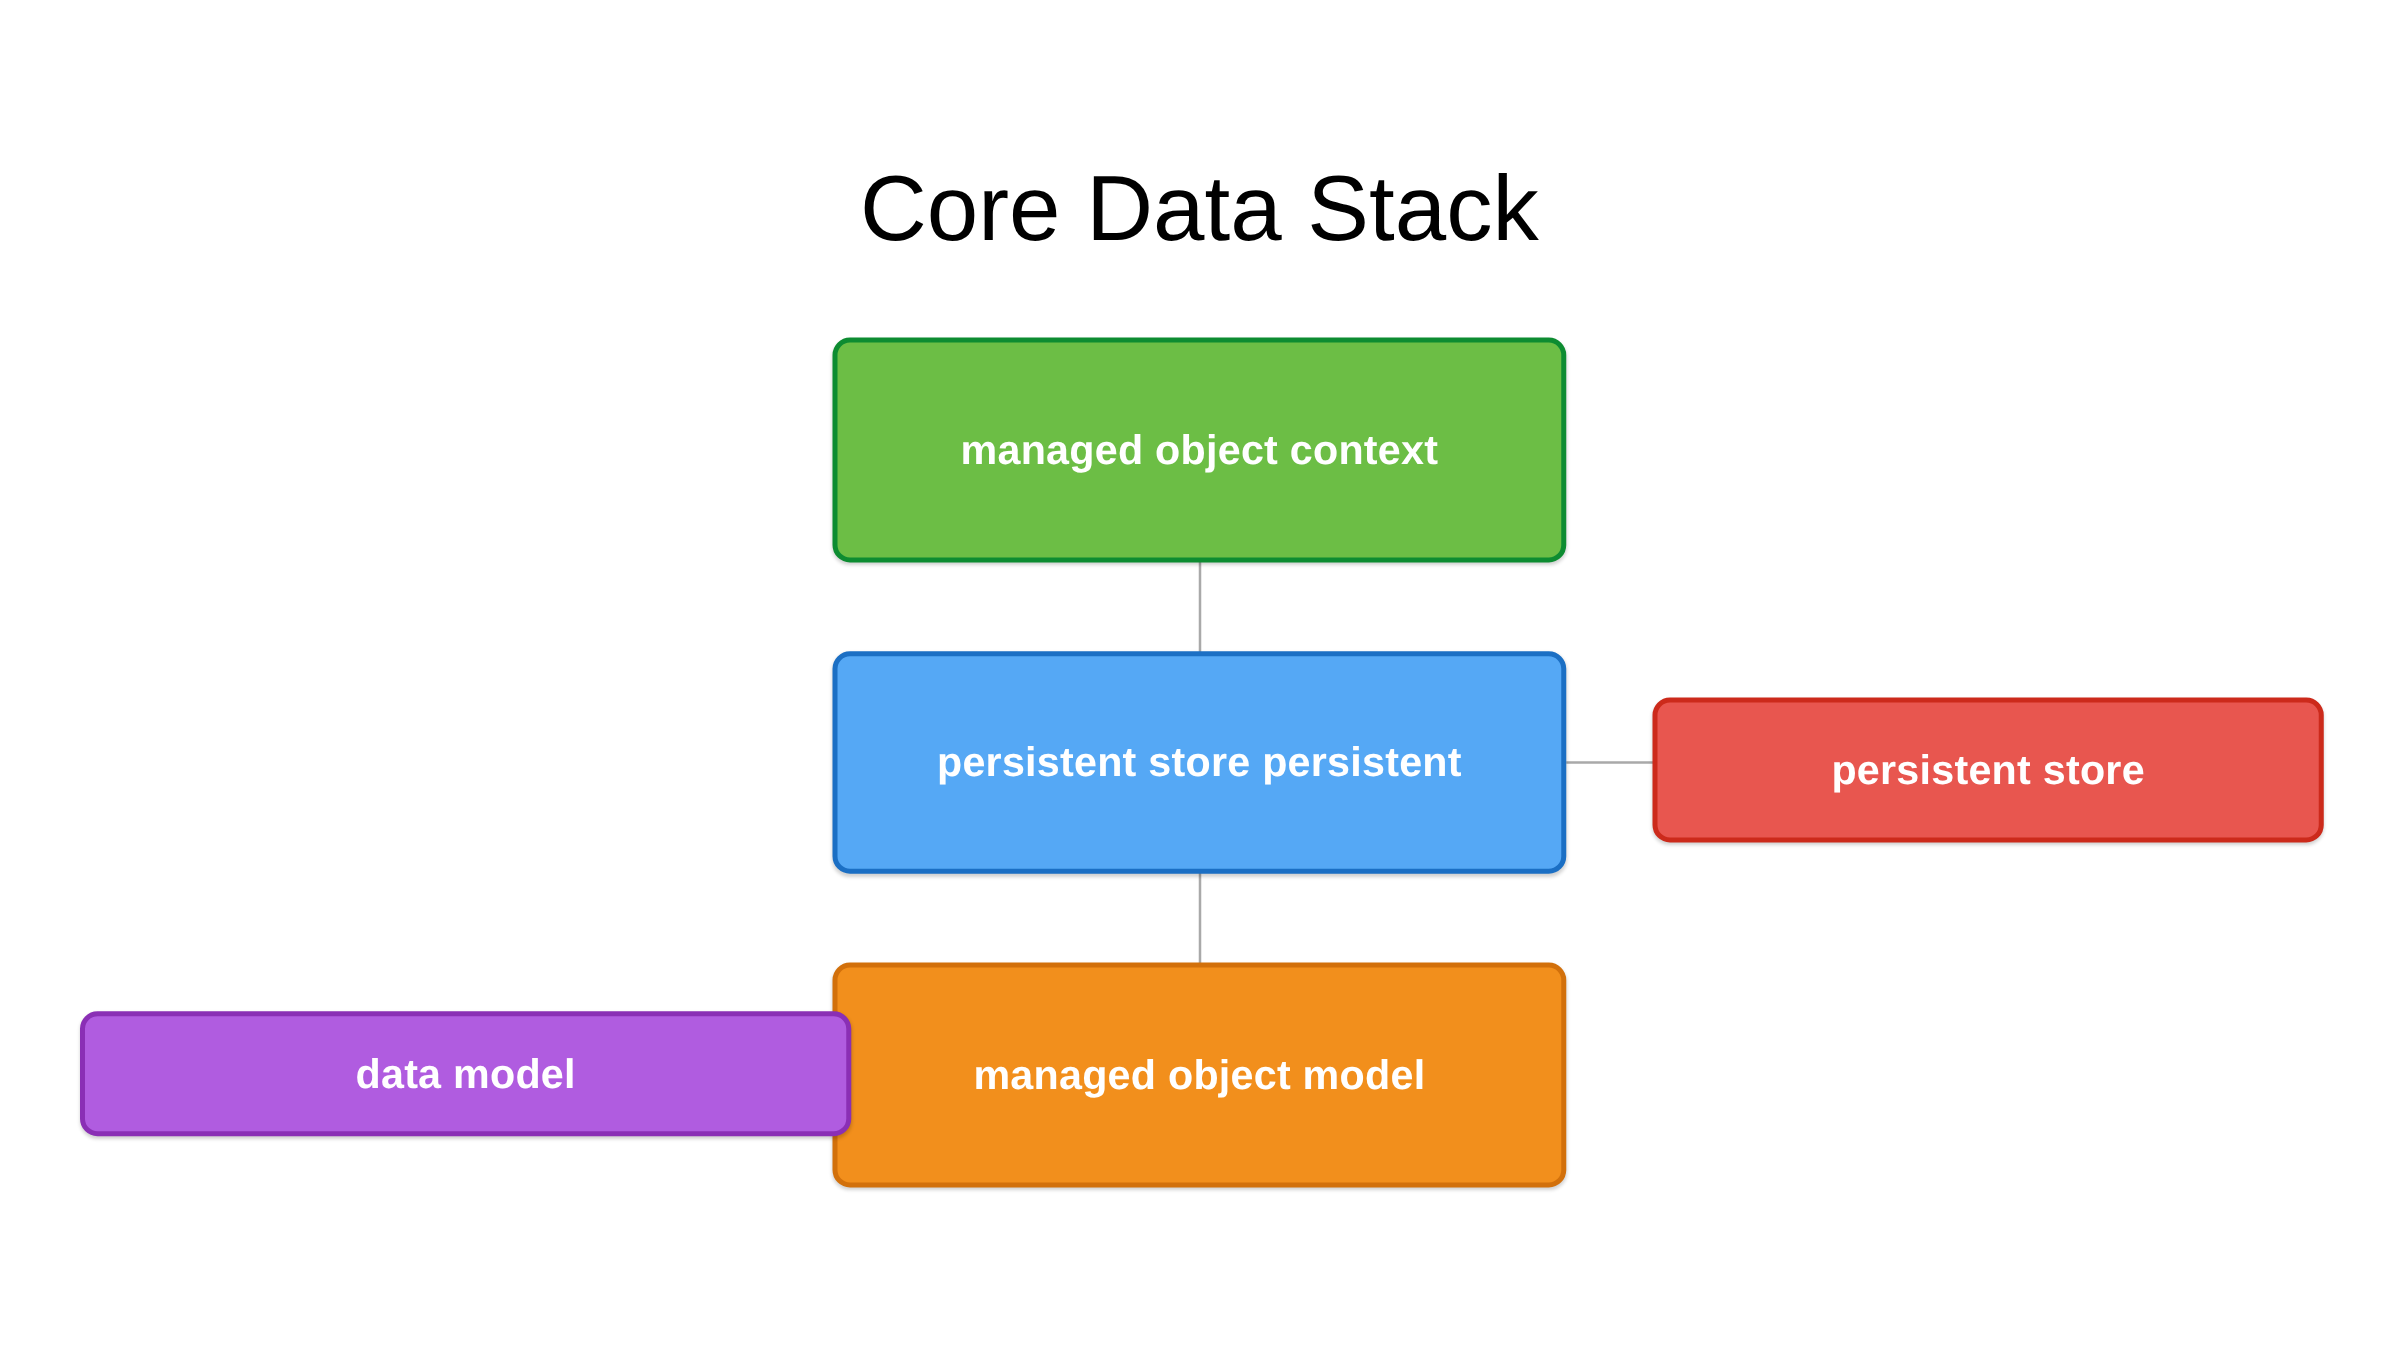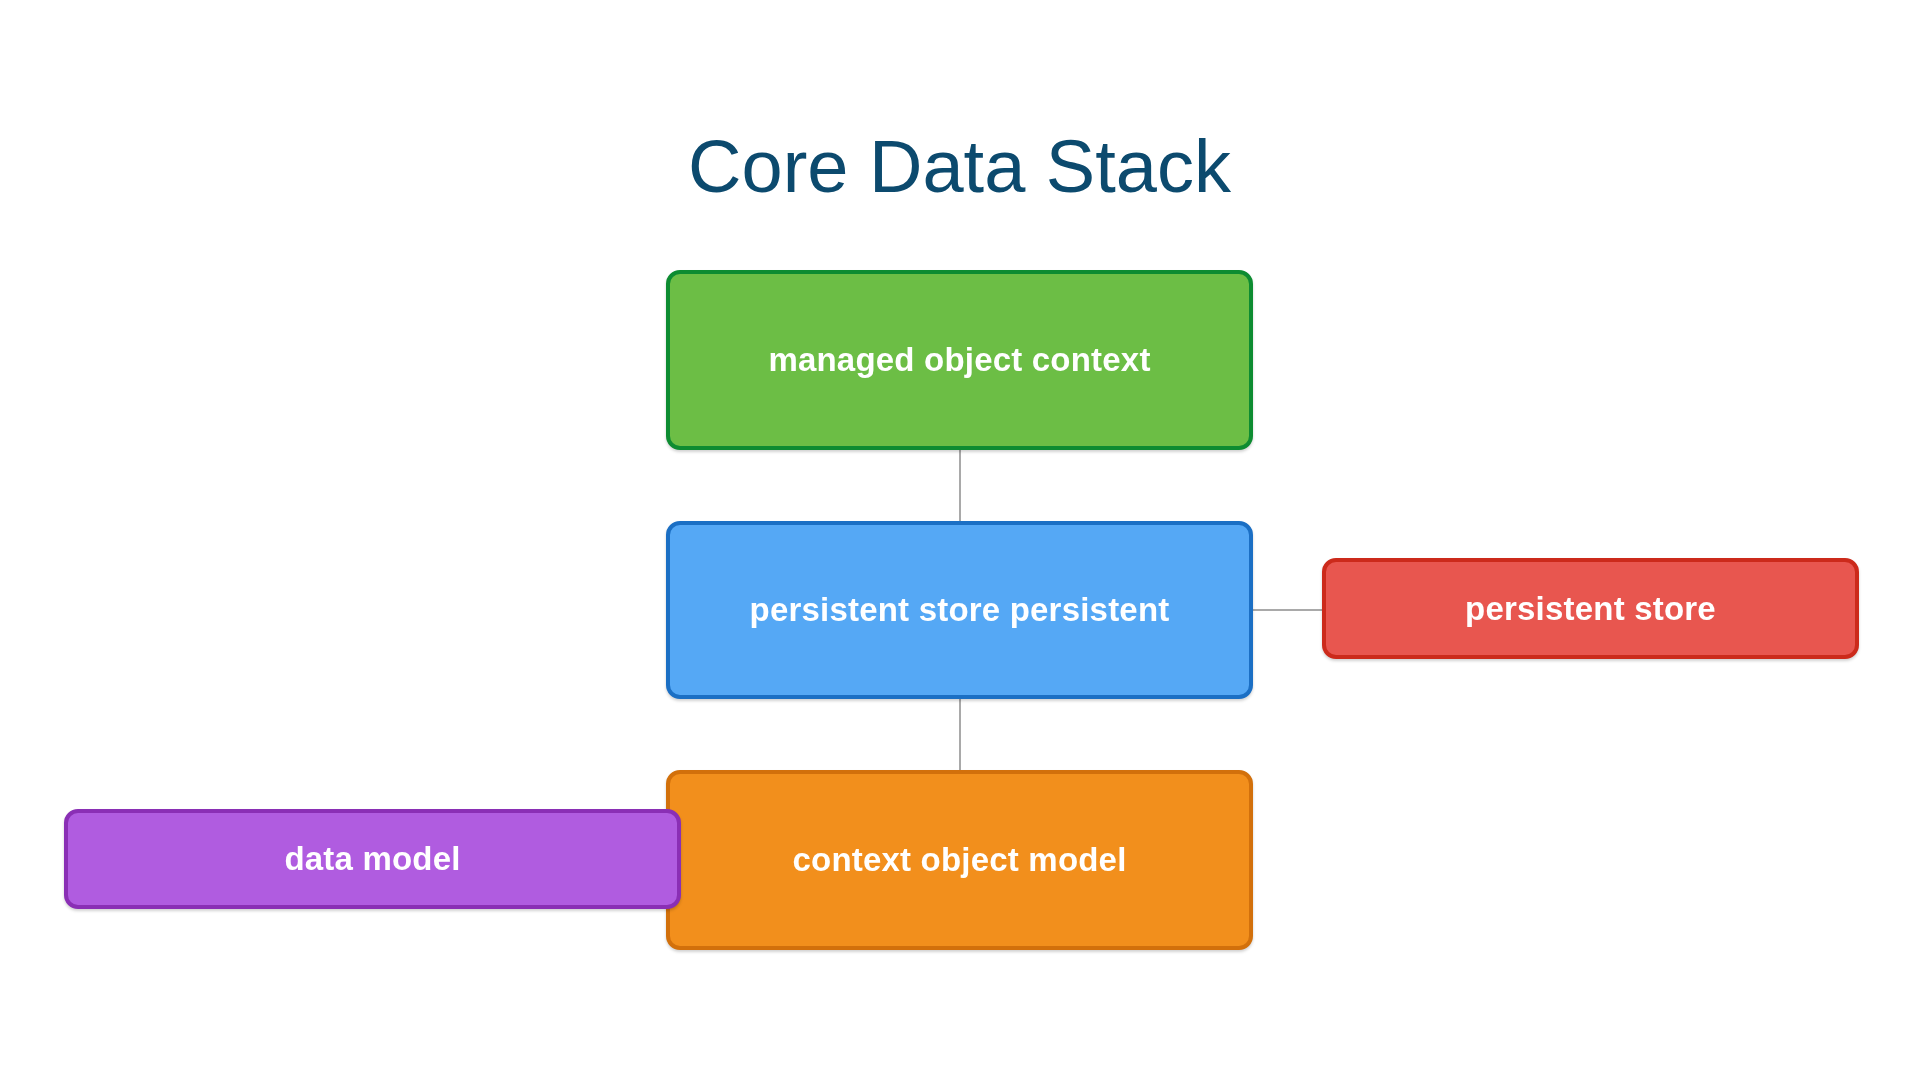--- a/index.html
+++ b/index.html
@@ -24,21 +24,21 @@
     background: #ffffff;
   }
   .title-wrap {
     position: absolute;
     left: 666px;
     top: 130px;
     width: 587px;
     text-align: center;
     font-size: 74px;
     font-weight: 300;
-    color: #0c4a6e;
+    color: #000000;
     white-space: nowrap;
     line-height: 1.0;
   }
 
   
   .connector {
     position: absolute;
     background: #a9a9a9;
   }
   .connector.vertical {
@@ -76,21 +76,21 @@
   }
   .node.n-psc {
     left: 666px;  top: 521px;  width: 587px;  height: 178px;
     background: #55a8f5;  border-color: #1b6fc4;
   }
   .node.n-mom {
     left: 666px;  top: 770px;  width: 587px;  height: 180px;
     background: #f28f1c;  border-color: #d2700b;
   }
   .node.n-ps {
-    left: 1322px; top: 558px;  width: 537px;  height: 101px;
+    left: 1322px; top: 558px;  width: 537px;  height: 116px;
     background: #e8564f;  border-color: #cc2a1b;
   }
   .node.n-dm {
     left: 64px;   top: 809px;  width: 617px;  height: 100px;
     background: #b05ce0;  border-color: #8a2fb5;
   }
 
   .connector.c-moc-psc { left: 959px;  top: 449px;  height: 73px; }
   .connector.c-psc-mom { left: 959px;  top: 698px;  height: 73px; }
   .connector.c-psc-ps  { left: 1253px; top: 609px;  width: 70px; }
@@ -110,21 +110,21 @@
 
   <div class="node n-moc">
     <span class="node-label">managed object context</span>
   </div>
 
   <div class="node n-psc">
     <span class="node-label">persistent store persistent</span>
   </div>
 
   <div class="node n-mom">
-    <span class="node-label">context object model</span>
+    <span class="node-label">managed object model</span>
   </div>
 
   <div class="node n-ps">
     <span class="node-label">persistent store</span>
   </div>
 
   <div class="node n-dm">
     <span class="node-label">data model</span>
   </div>
 

